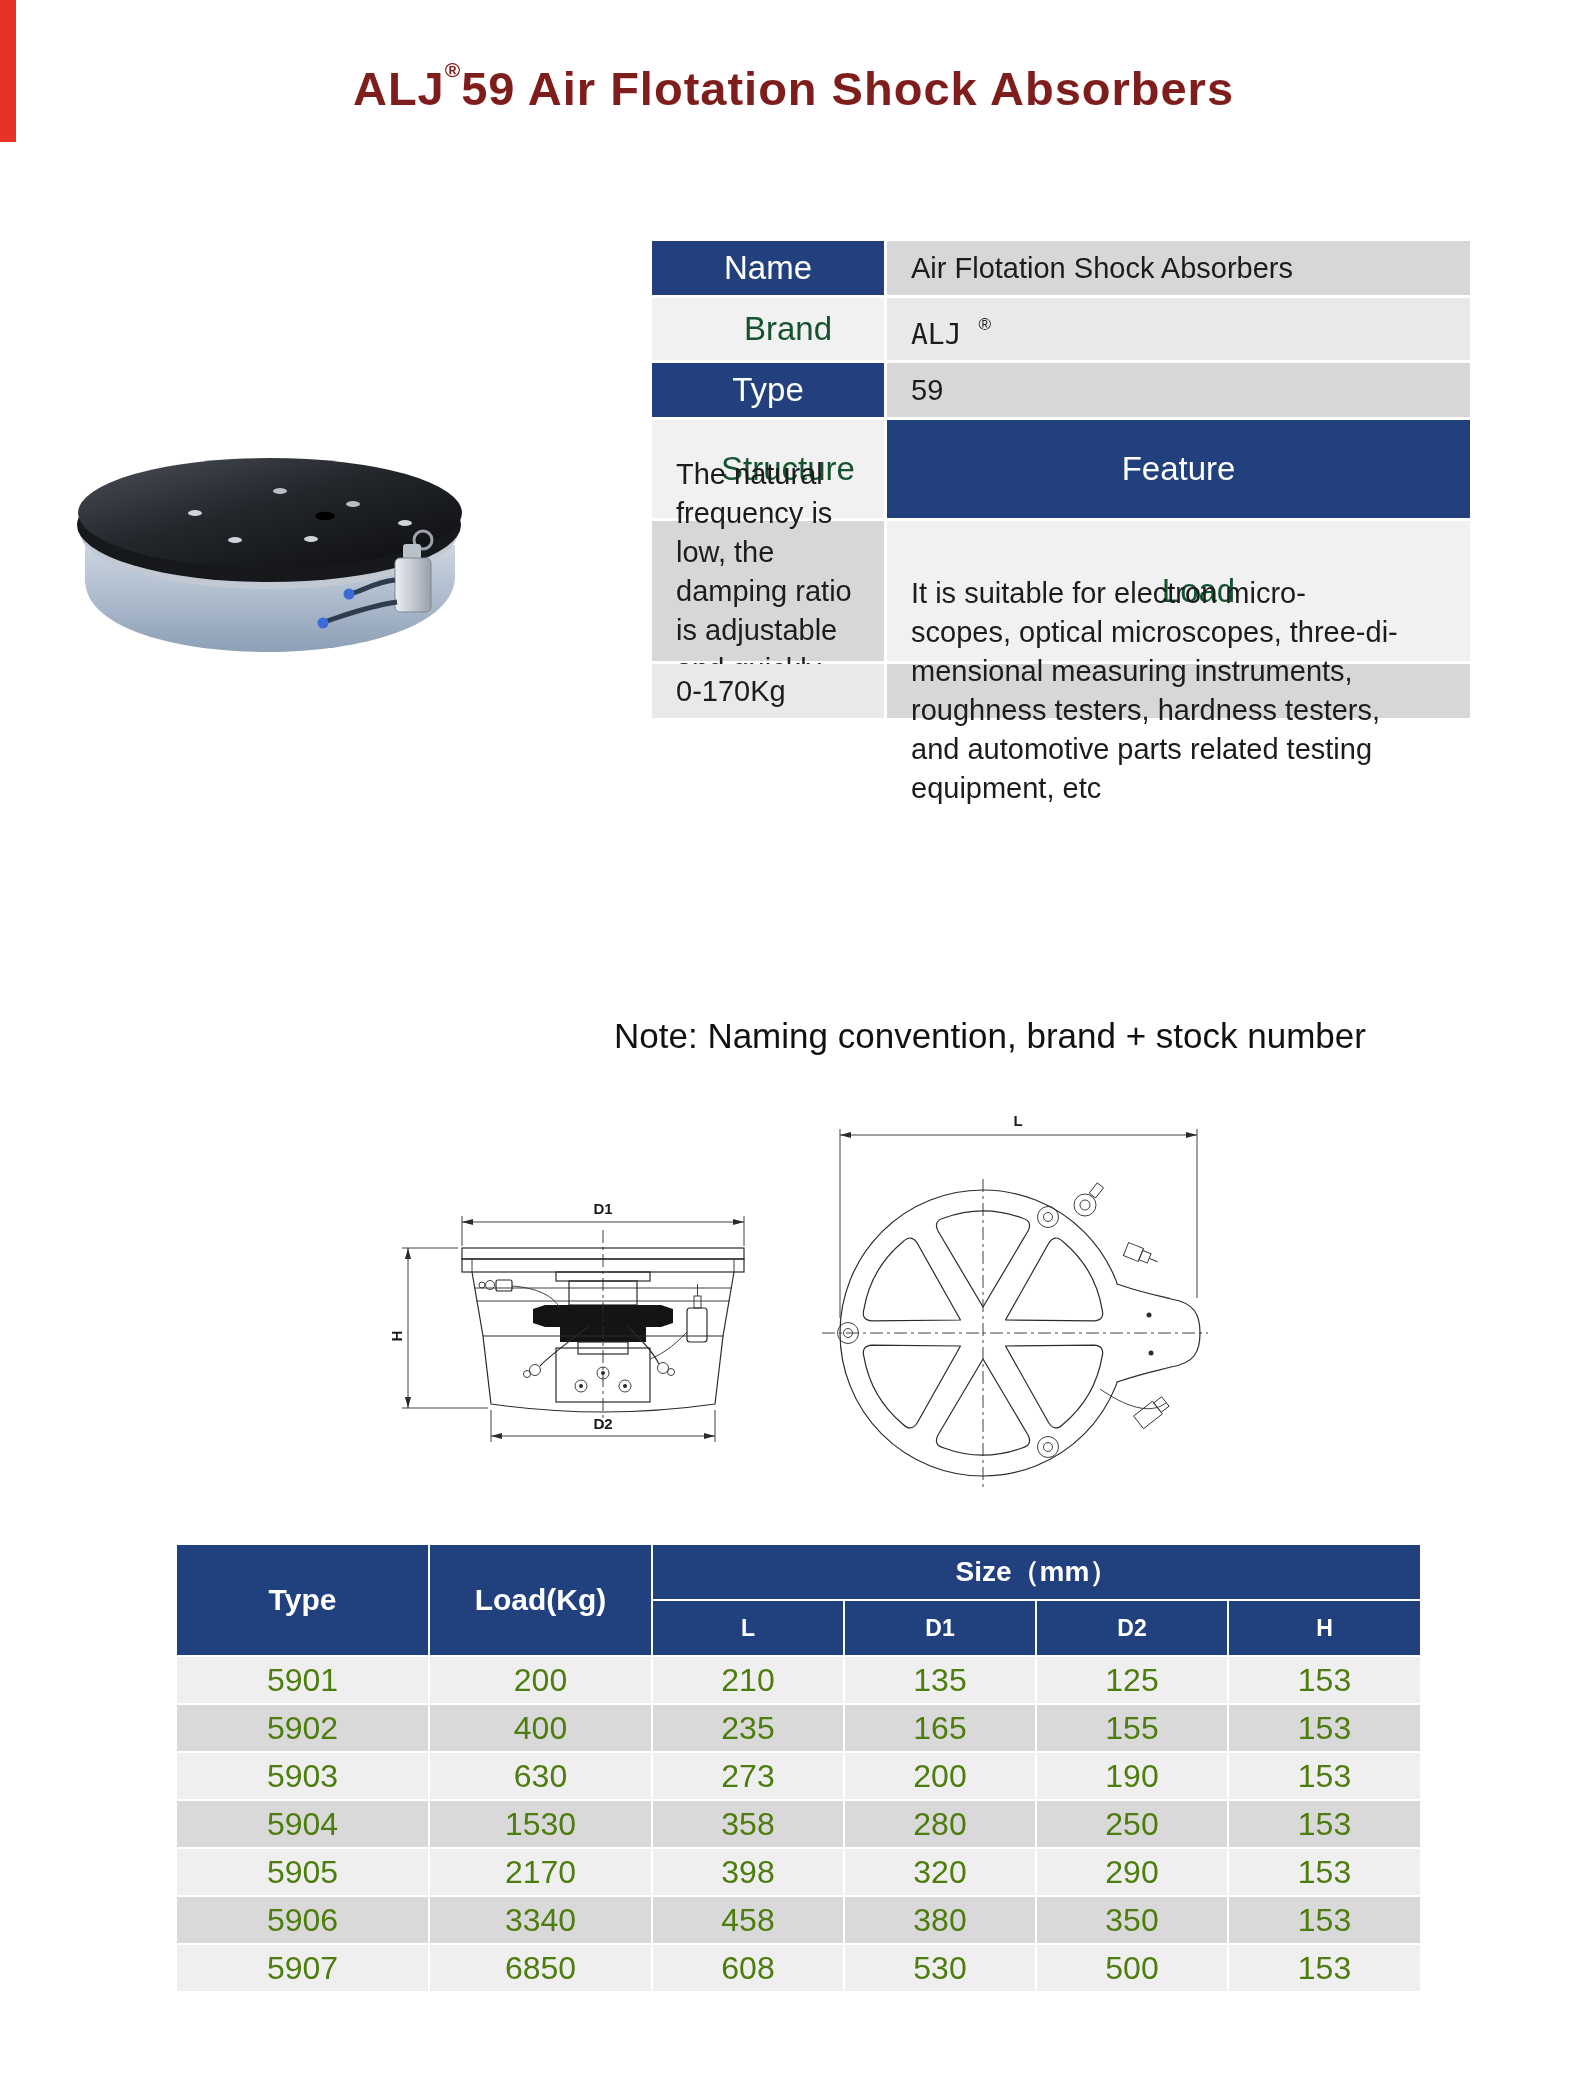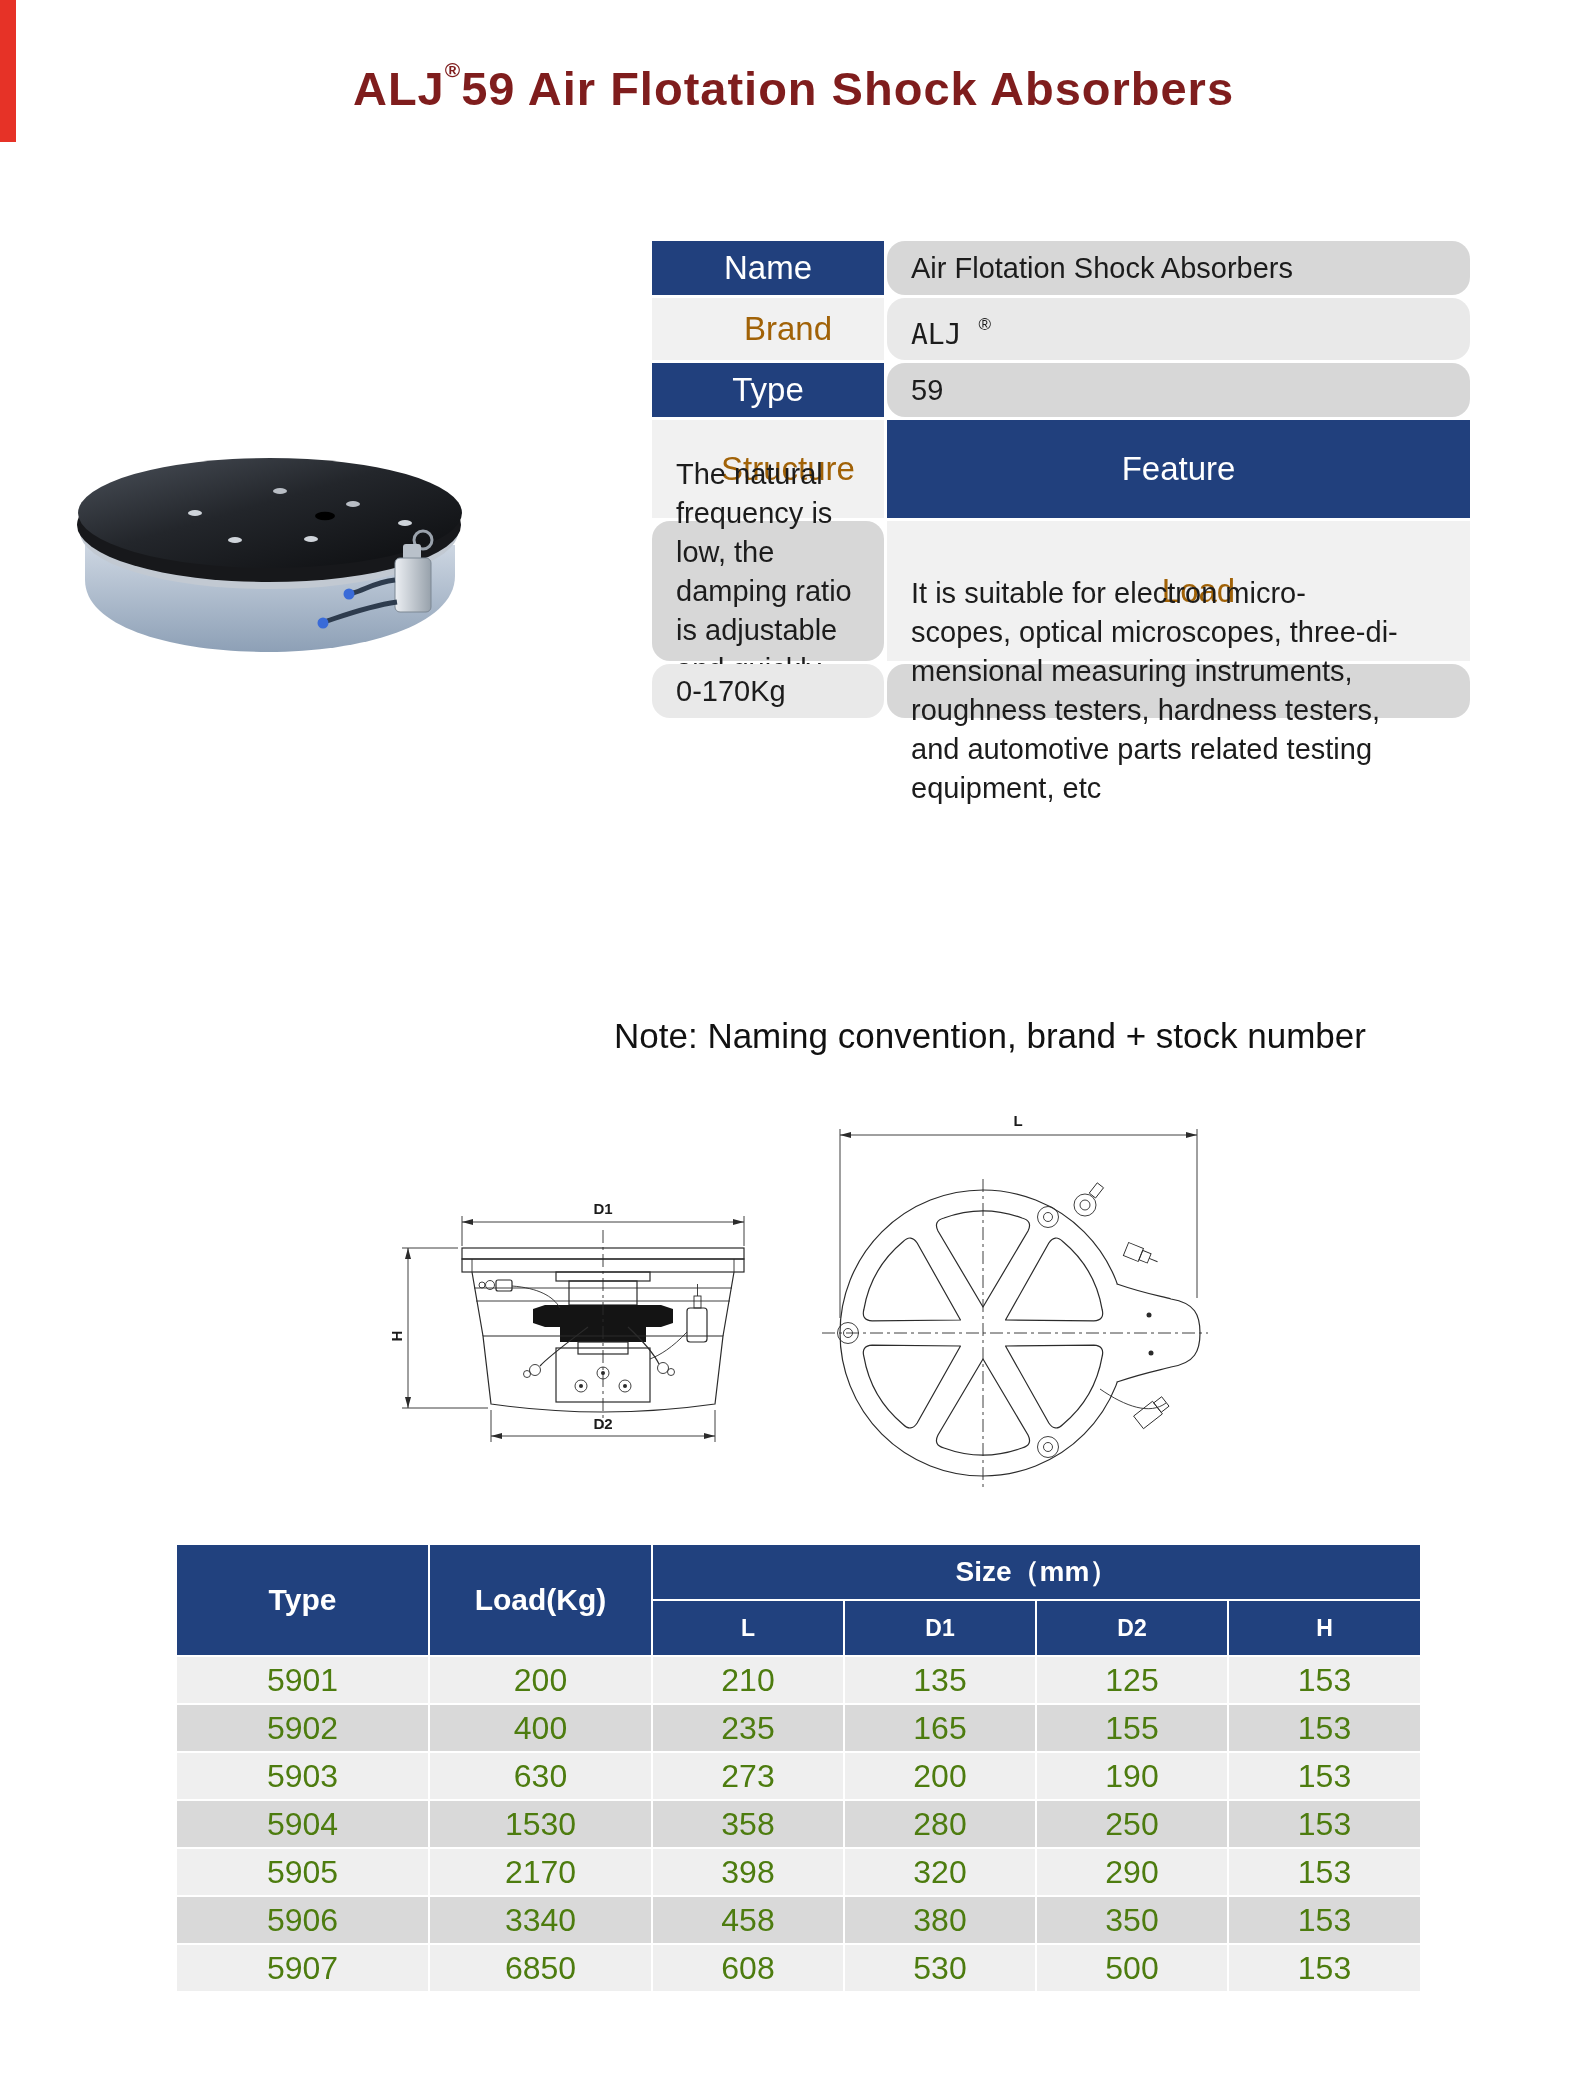--- a/index.html
+++ b/index.html
@@ -19,26 +19,25 @@
   .photo{position:absolute;left:55px;top:380px;width:415px;height:290px;}
   
   .spec{
     position:absolute;left:612px;top:241px;width:818px;
     display:grid;grid-template-columns:232px 1fr;
     grid-template-rows:54px 62px 54px 98px 140px 54px 262px;
     gap:3px;background:#ffffff;margin-left:40px;
   }
   .spec .lbl{display:flex;align-items:center;justify-content:center;font-size:33px;}
   .spec .lbl.blue{background:#21407d;color:#ffffff;}
-  .spec .lbl.light{background:#f1f1f1;color:#a16207;padding-left:40px;}
+  .spec .lbl.light{background:#f1f1f1;color:#14532d;padding-left:40px;}
   .spec .val{
     display:flex;flex-direction:column;justify-content:center;
     padding:4px 14px 4px 24px;font-size:29px;line-height:39px;color:#1c1c1c;
     white-space:pre-line;
-    border-radius:18px;
   }
   .spec .val.dark{background:#d7d7d7;}
   .spec .val.lite{background:#e9e9e9;}
   .brandval{font-family:"DejaVu Sans Mono", monospace;font-size:28px;}
   .brandval .reg{font-size:17px;vertical-align:14px;font-family:"Liberation Sans",sans-serif;}
   
   .note{position:absolute;left:614px;top:1016px;font-size:35px;color:#111111;}
   
   .draw-side{position:absolute;left:388px;top:1196px;width:372px;height:252px;}
   .draw-top{position:absolute;left:808px;top:1093px;width:424px;height:402px;}

